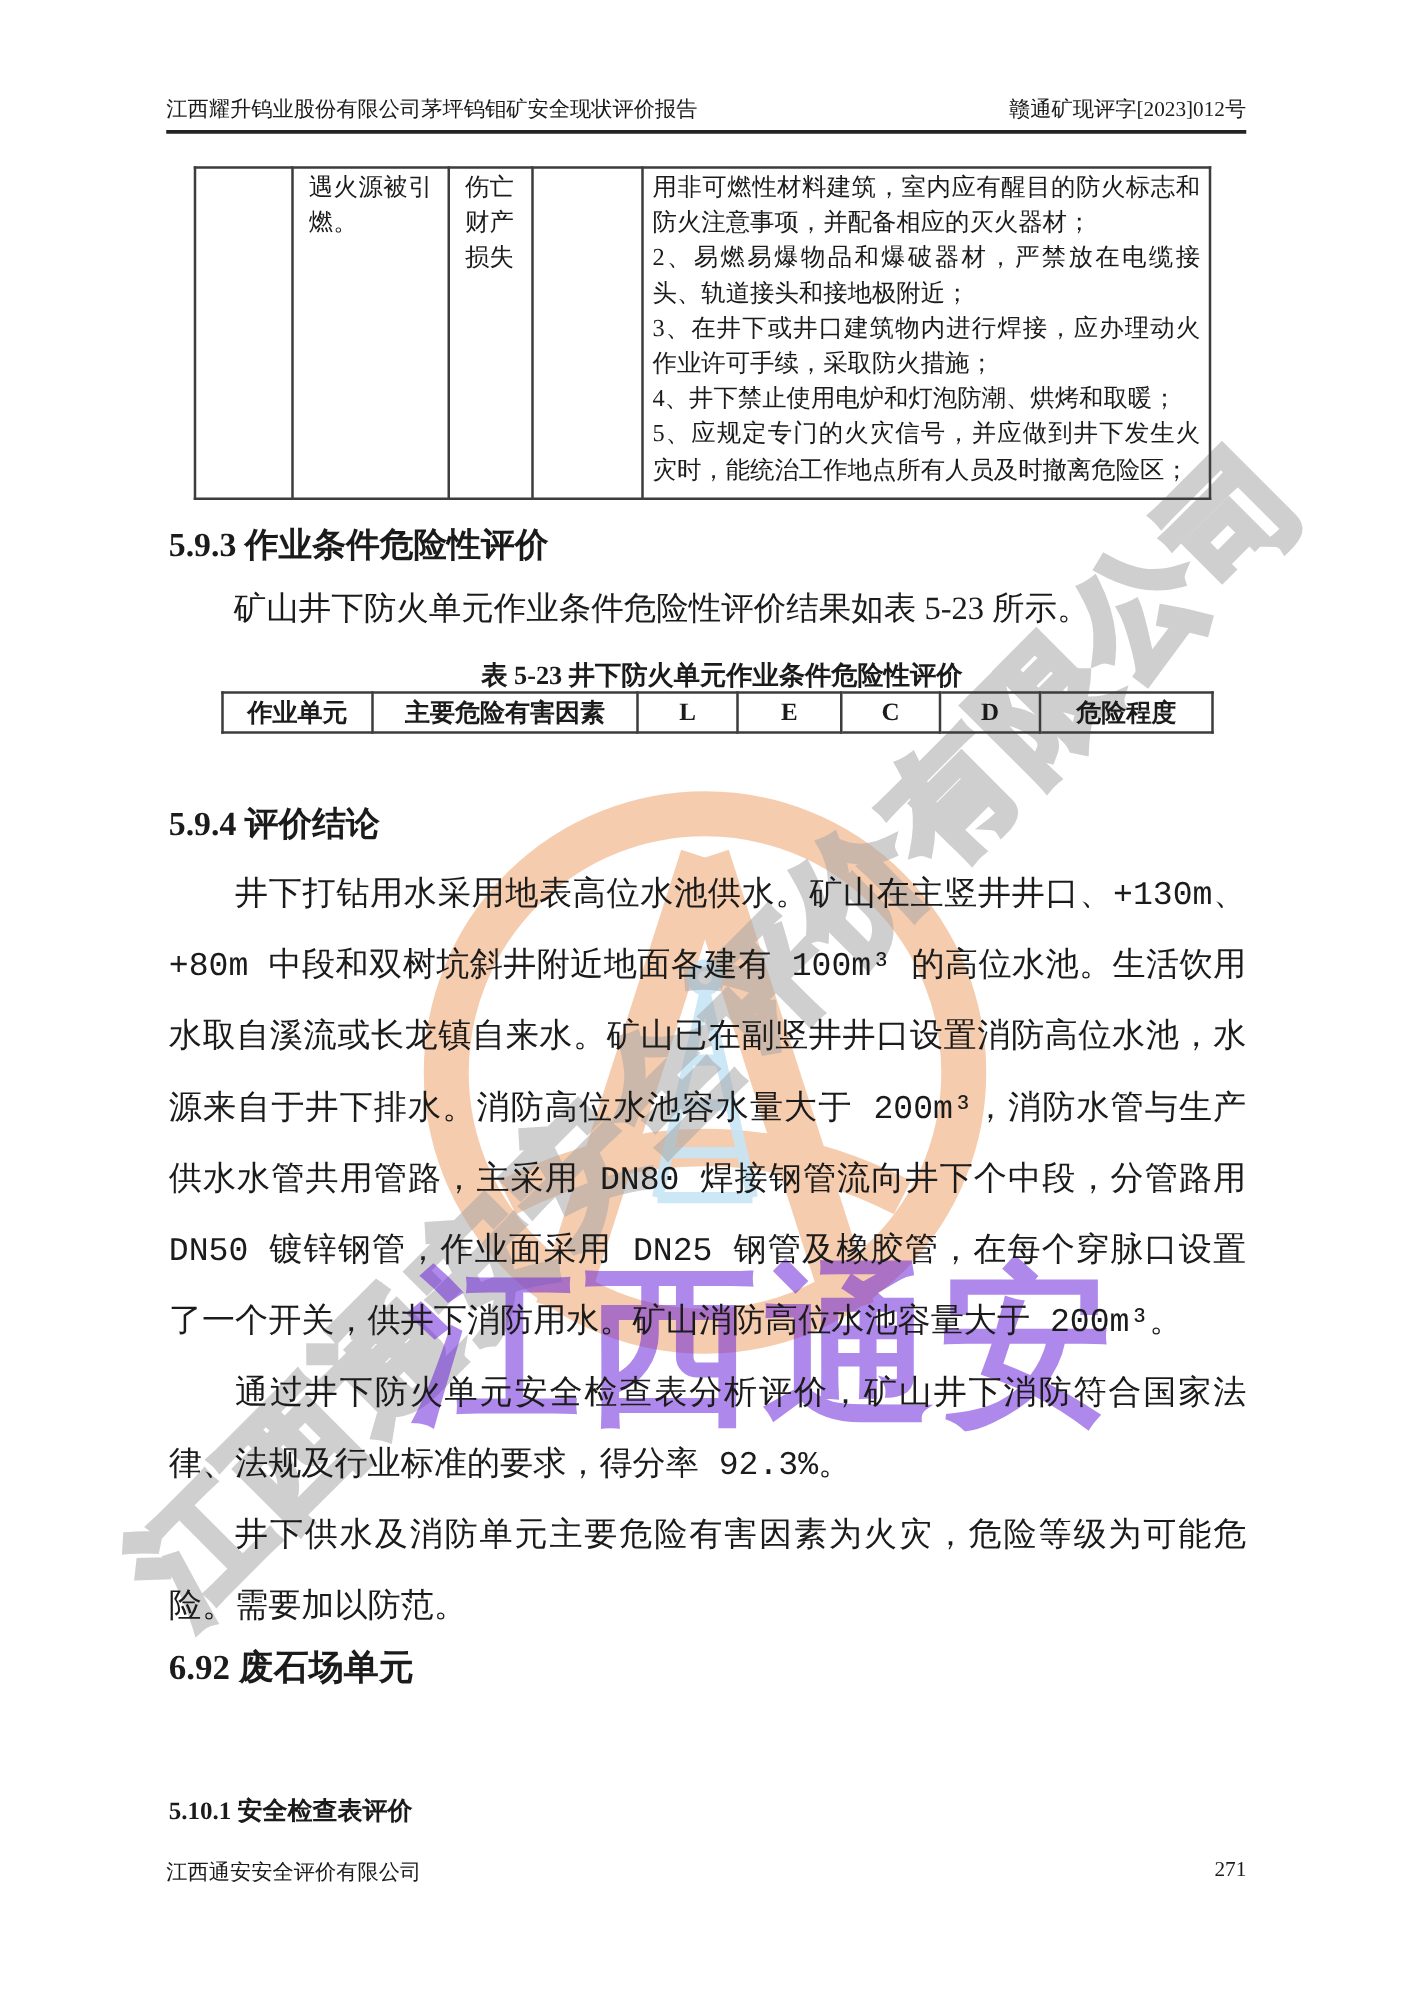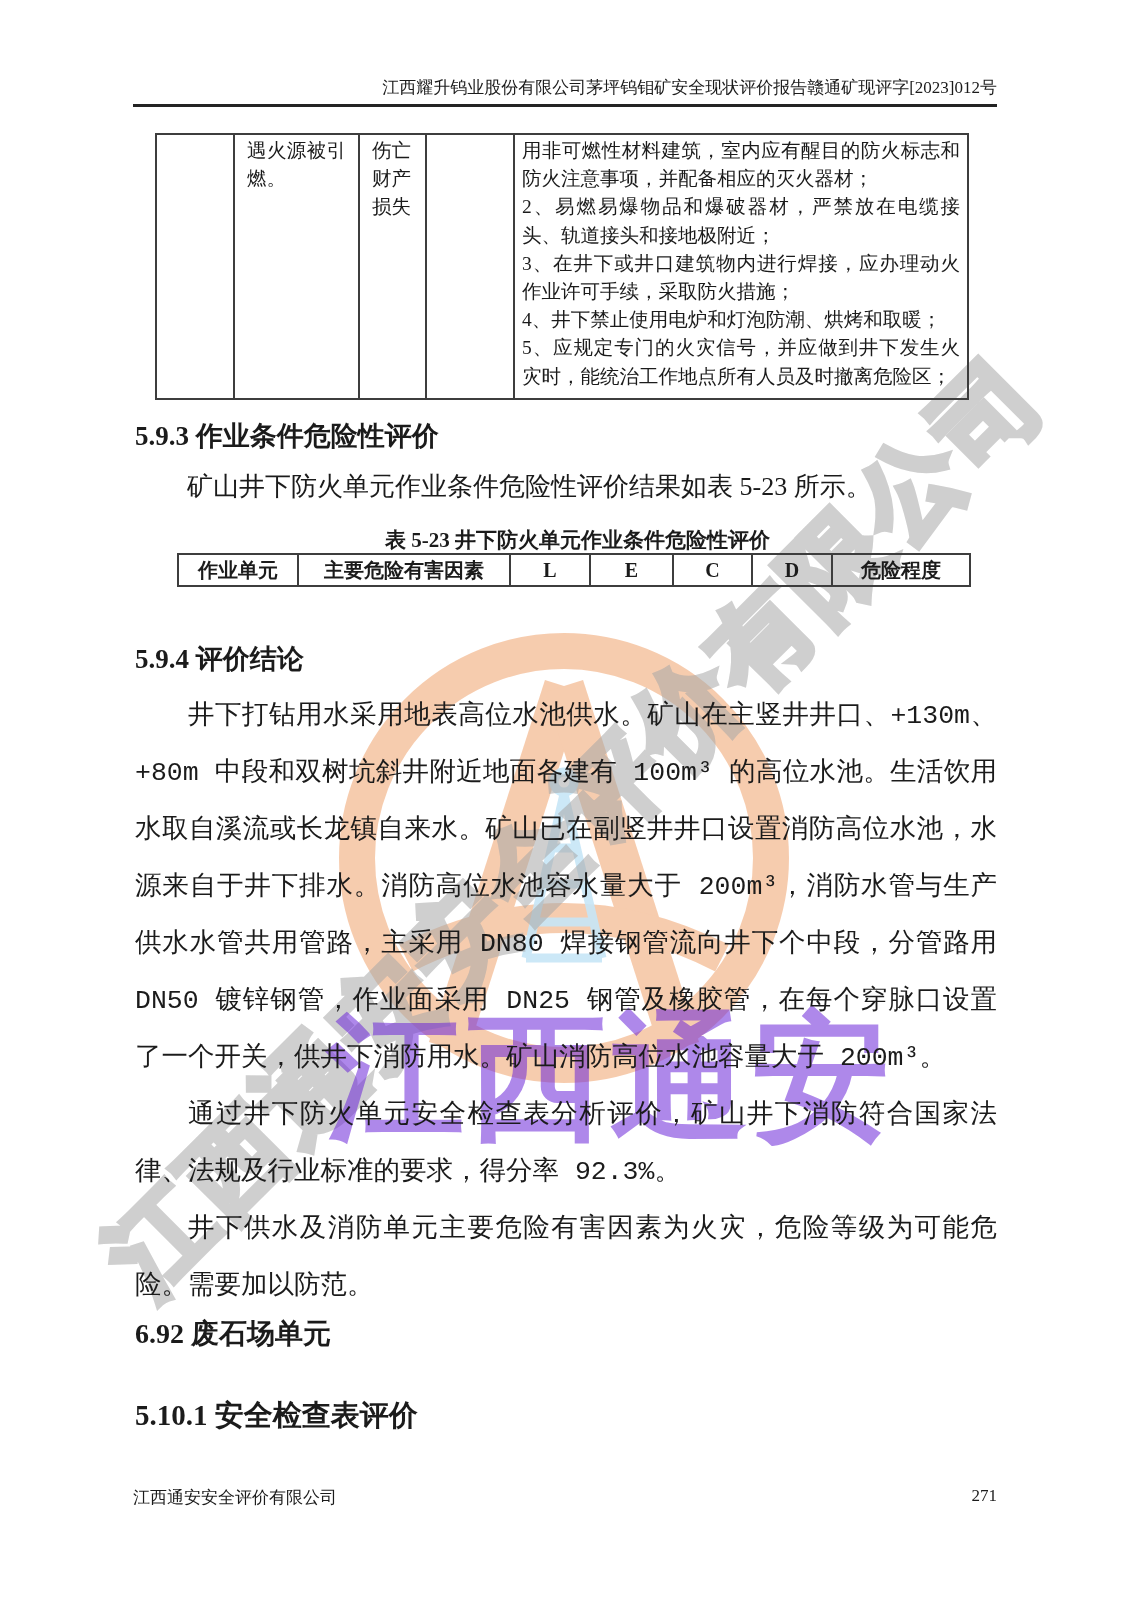--- a/index.html
+++ b/index.html
@@ -19,21 +19,21 @@
   }
   #wm-red{
     position:absolute;left:326px;top:1008px;z-index:3;white-space:nowrap;
     font-family:"Liberation Sans","DejaVu Sans",sans-serif;font-weight:bold;
     font-size:138px;letter-spacing:4px;color:#6d28d9;opacity:.55;line-height:1;
   }
   
   #content{position:absolute;left:0;top:0;width:1131px;height:1600px;z-index:5;}
   .hdr{
     position:absolute;left:133px;top:72px;width:864px;height:35px;
-    display:flex;justify-content:flex-end;align-items:flex-end;
+    display:flex;justify-content:space-between;align-items:flex-end;
     font-size:17px;border-bottom:3px solid #232323;padding-bottom:5px;box-sizing:border-box;
   }
   .tbl1{
     position:absolute;left:155px;top:133px;width:812px;height:267px;
     border-collapse:collapse;table-layout:fixed;
   }
   .tbl1 td{
     border:2px solid #3d3d3d;vertical-align:top;
     font-size:19.5px;line-height:28.2px;padding:2px 8px;height:259px;
   }
@@ -50,21 +50,21 @@
   }
   .tbl2 th{border:2px solid #3d3d3d;font-size:20px;height:30px;font-weight:bold;padding:0;}
   .tbl2 td{border:2px solid #3d3d3d;font-size:19px;height:27px;padding:0;}
   #h594{top:641px;font-size:27px;}
   #bodytext{
     position:absolute;left:135px;top:688px;width:862px;
     font-size:26.5px;line-height:57px;text-align:justify;
   }
   #bodytext p{margin:0;text-indent:2em;font-family:Liberation Mono, monospace;}
   #h510{top:1315px;font-size:28px;}
-  #h5101{top:1396px;font-size:29px;}
+  #h5101{top:1435px;font-size:20px;}
   .ftr{
     position:absolute;left:133px;top:1486px;width:864px;
     display:flex;justify-content:space-between;font-size:17px;
   }
 </style>
 </head>
 <body>
 
 <div id="wm-logo">
   <svg width="464" height="464" viewBox="0 0 464 464">

